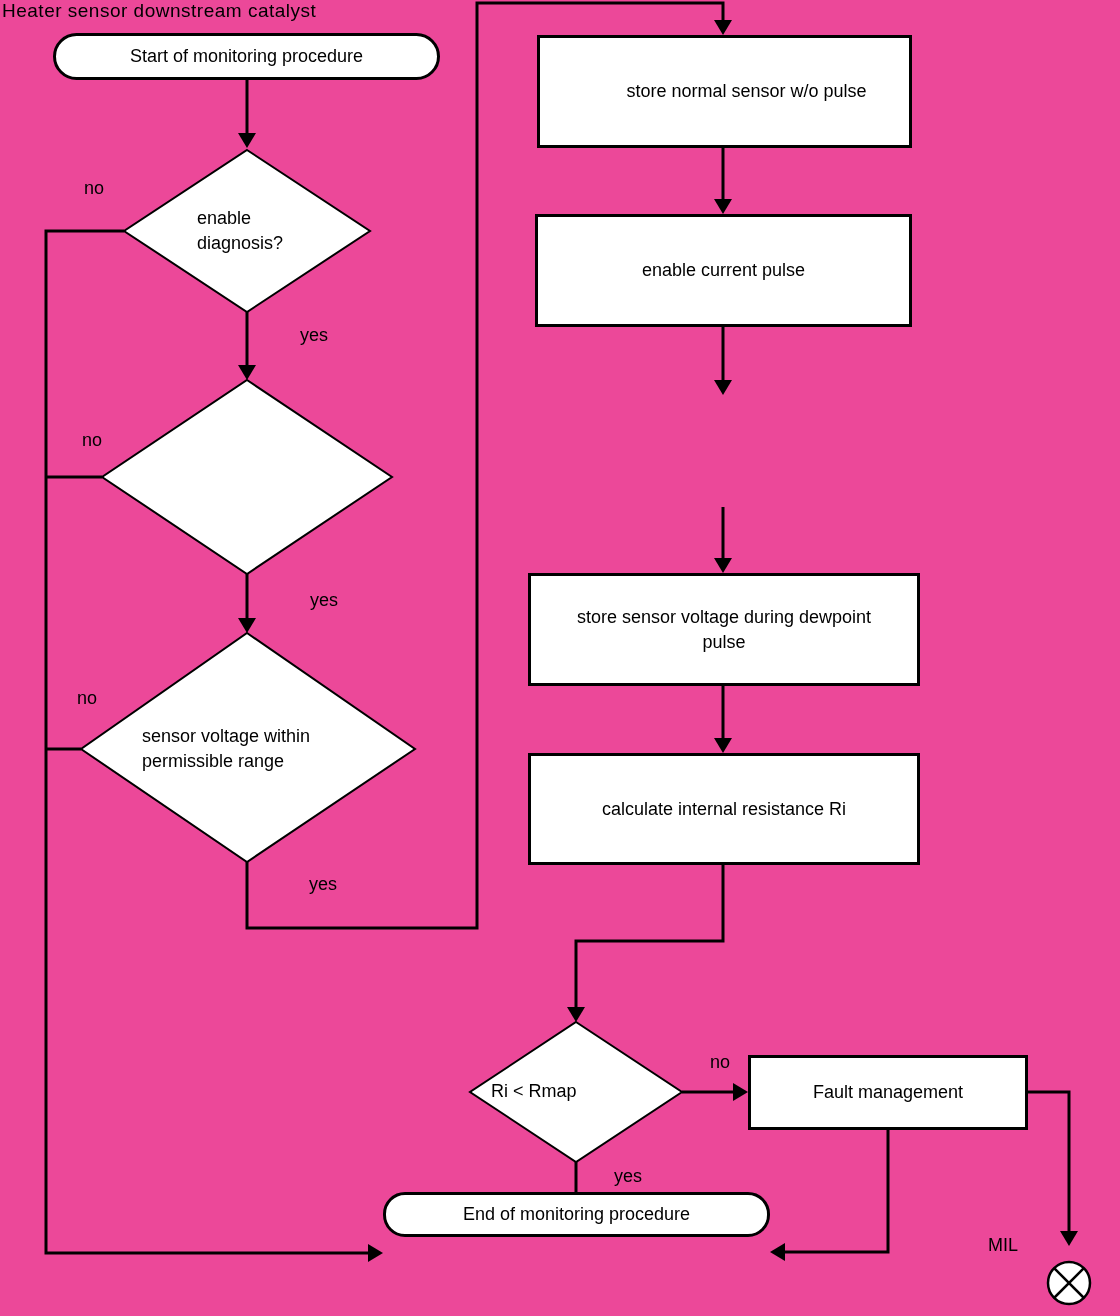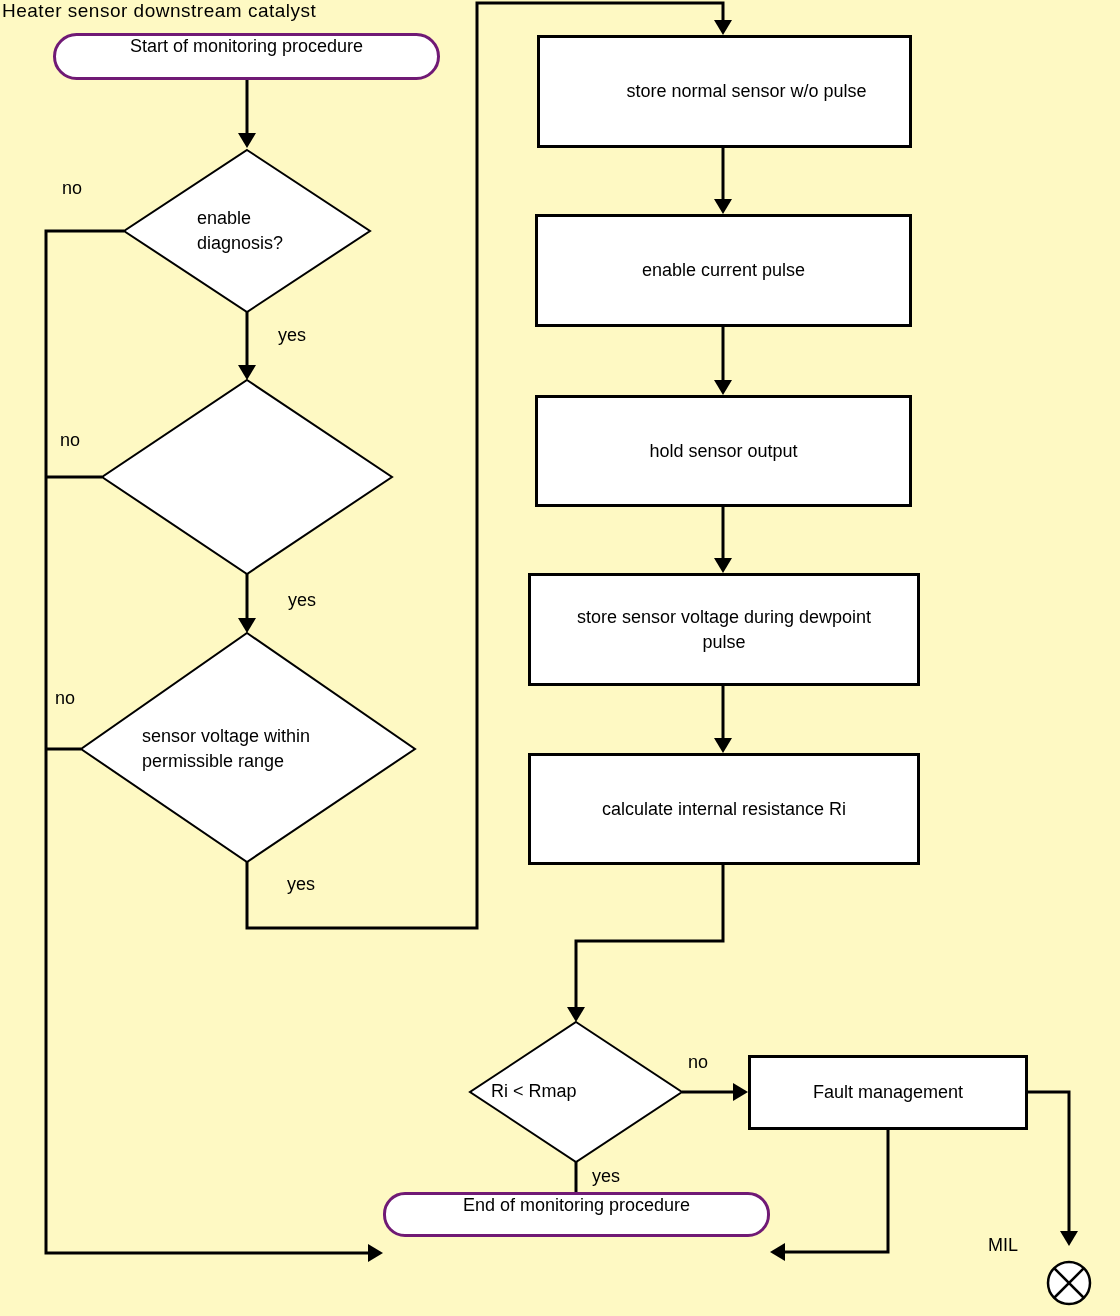--- a/index.html
+++ b/index.html
@@ -4,44 +4,45 @@
 <style>
   html, body {
     margin: 0;
     padding: 0;
     background: #ffffff;
   }
   #canvas {
     position: relative;
     width: 1120px;
     height: 1316px;
-    background: #fef9c3;
+    background: #ec4899;
     font-family: "Liberation Sans", sans-serif;
     color: #000000;
     overflow: hidden;
   }
   #connector-layer {
     position: absolute;
     left: 0; top: 0;
     width: 1120px; height: 1316px;
   }
   .page-title {
     position: absolute;
     left: 2px; top: 0px;
     font-size: 19px;
     letter-spacing: 0.5px;
     white-space: nowrap;
   }
   .terminator {
     position: absolute;
     box-sizing: border-box;
-    border: 3px solid #701a75;
+    border: 3px solid #000000;
     border-radius: 24px;
     background: #ffffff;
     display: flex;
+    align-items: center;
     justify-content: center;
     text-align: center;
     font-size: 18px;
   }
   .process {
     position: absolute;
     box-sizing: border-box;
     border: 3px solid #000000;
     background: #ffffff;
     display: flex;
@@ -55,20 +56,21 @@
   .diamond-label {
     position: absolute;
     transform: translate(-50%, -50%);
     font-size: 18px;
     line-height: 1.4;
   }
   .edge-label {
     position: absolute;
     font-size: 18px;
     white-space: nowrap;
+    margin-left: 22px;
   }
   .mil-label {
     position: absolute;
     font-size: 18px;
     white-space: nowrap;
   }
 </style>
 </head>
 <body>
 
@@ -144,23 +146,20 @@
   <div class="diamond-label" style="left:247px; top:231px; width:100px;">enable diagnosis?</div>
   <div class="diamond-label" style="left:247px; top:749px; width:210px;">sensor voltage within permissible range</div>
   <div class="diamond-label" style="left:576px; top:1092px; width:170px;">Ri &lt; Rmap</div>
 
   <div class="process" style="left:537px; top:35px; width:375px; height:113px;padding-left:44px;">
     <span class="lbl">store normal sensor w/o pulse</span>
   </div>
   <div class="process" style="left:535px; top:214px; width:377px; height:113px;justify-content:center;">
     <span class="lbl">enable current pulse</span>
   </div>
-  <div class="process" style="left:535px; top:395px; width:377px; height:112px;">
-    <span class="lbl">hold sensor output</span>
-  </div>
   <div class="process" style="left:528px; top:573px; width:392px; height:113px;">
     <span class="lbl" style="max-width:310px;">store sensor voltage during dewpoint pulse</span>
   </div>
   <div class="process" style="left:528px; top:753px; width:392px; height:112px;">
     <span class="lbl">calculate internal resistance Ri</span>
   </div>
 
   <div class="process" style="left:748px; top:1055px; width:280px; height:75px;">
     <span class="lbl">Fault management</span>
   </div>

